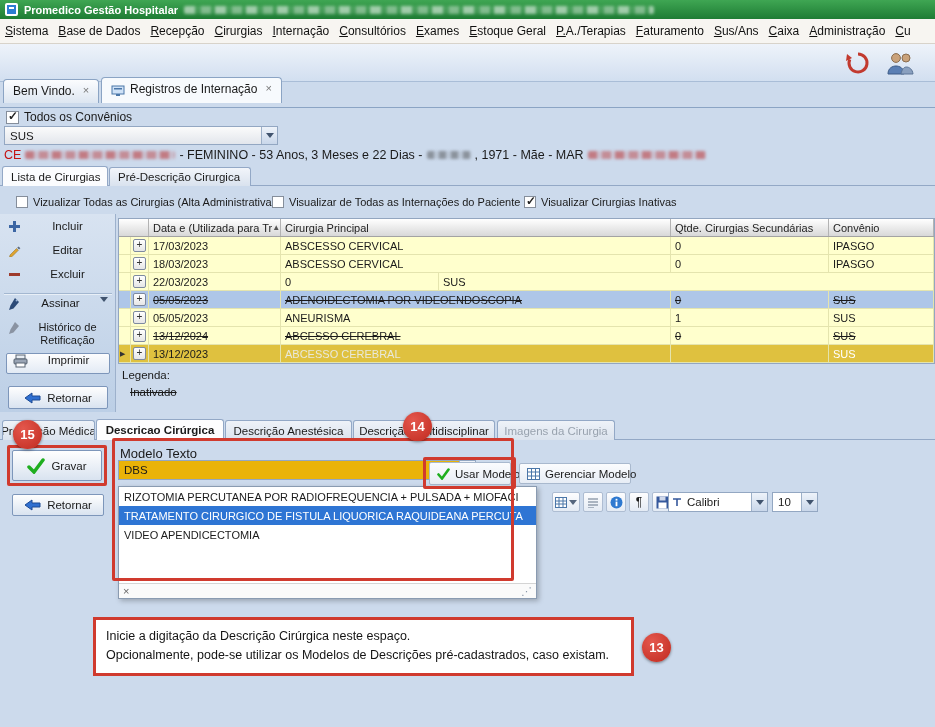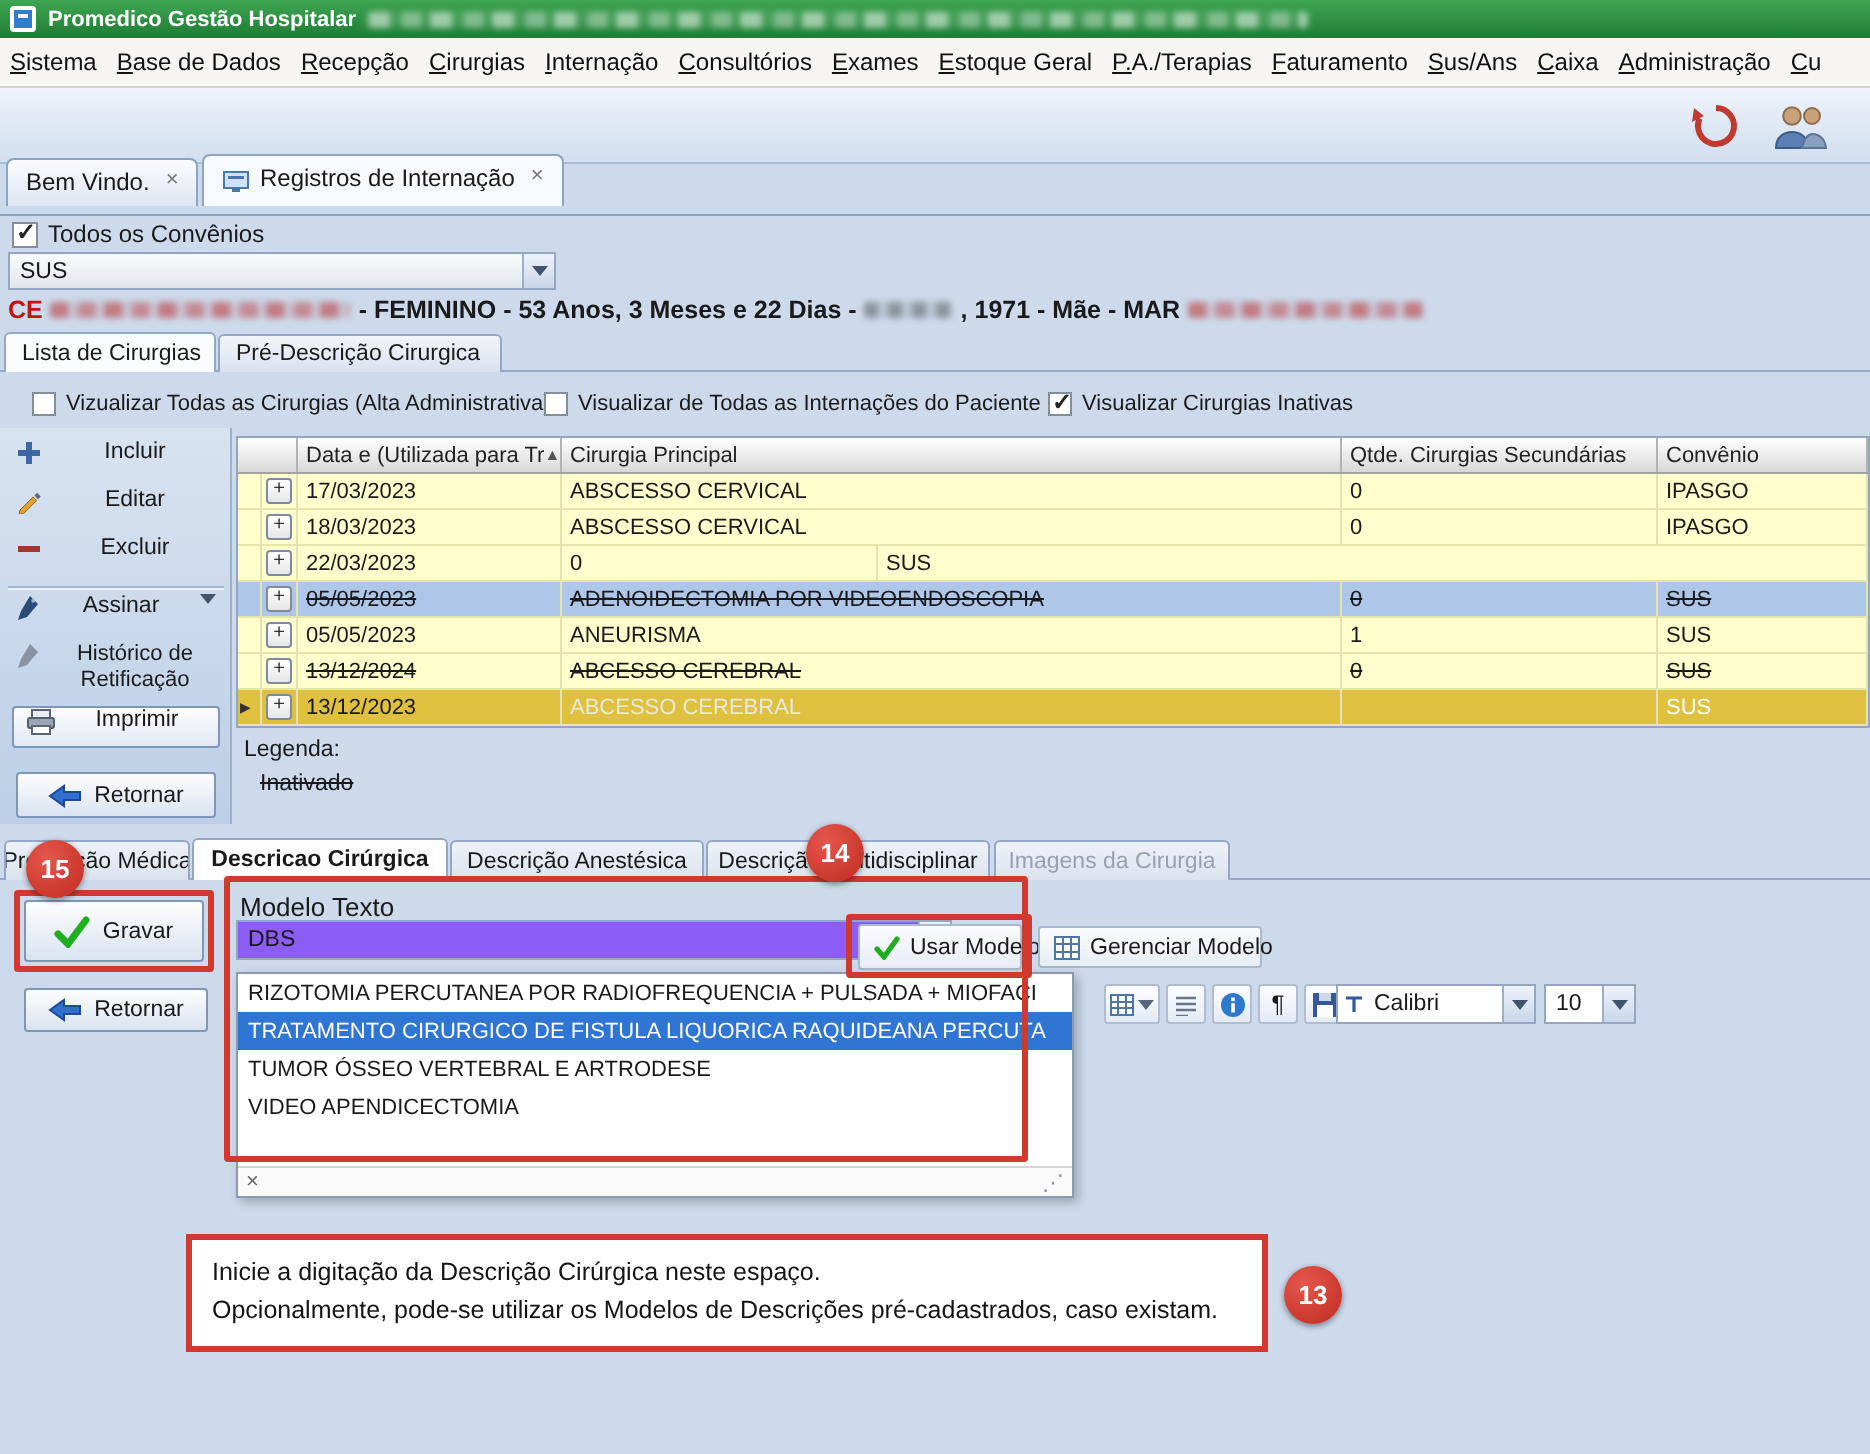--- a/index.html
+++ b/index.html
@@ -26,21 +26,21 @@
 
 .cbx{display:flex;align-items:center;gap:5px;white-space:nowrap}
 .cb{width:13px;height:13px;background:#fff;border:1px solid #858e9b;position:relative;flex:none}
 .cb.checked::after{content:"✓";position:absolute;left:1px;top:-3px;font-size:12px;font-weight:bold;color:#222}
 
 .combo{position:absolute;height:19px;border:1px solid #93a7c2;background:linear-gradient(#fbfbfb,#e2e6ec);display:flex;align-items:center;font-size:11.5px}
 .combo .val{flex:1;padding:0 5px;overflow:hidden;white-space:nowrap}
 .combo .arr{width:16px;height:100%;border-left:1px solid #9db0c8;background:linear-gradient(#eef3fa,#c9d7ea);display:flex;align-items:center;justify-content:center}
 .caret{width:0;height:0;border-left:4px solid transparent;border-right:4px solid transparent;border-top:5px solid #41546e}
 
-.patient{position:absolute;left:4px;top:148px;display:flex;align-items:center;gap:4px;font-weight:bold;font-size:12.5px;white-space:nowrap}
+.patient{position:absolute;left:4px;top:148px;display:flex;align-items:center;gap:4px;font-weight:normal;font-size:12.5px;white-space:nowrap}
 .red-blur{background:repeating-linear-gradient(90deg,rgba(185,45,45,.55) 0 9px,rgba(185,45,45,.15) 9px 14px,rgba(185,45,45,.45) 14px 23px,rgba(185,45,45,.1) 23px 27px)}
 .gray-blur{background:repeating-linear-gradient(90deg,rgba(60,60,60,.45) 0 7px,rgba(60,60,60,.12) 7px 12px)}
 
 .subtabs{position:absolute;left:0;top:166px;width:935px;height:20px}
 .subline{position:absolute;left:0;bottom:0;width:935px;height:1px;background:#93a8c6}
 .stab{position:absolute;bottom:0;height:19px;border:1px solid #93a8c6;border-bottom:none;border-radius:3px 3px 0 0;background:linear-gradient(#f2f5fa,#d9e2ee);display:flex;align-items:center;padding:0 8px;font-size:11.5px;white-space:nowrap}
 .stab.active{background:#fbfcfe;height:20px;z-index:2}
 
 .viewopts{position:absolute;left:0;top:196px;width:935px;height:15px;font-size:11px}
 
@@ -397,21 +397,21 @@
   <div class="raised" style="left:12px;top:494px;width:92px;height:22px">
     <span class="icon">
         <svg width="17" height="12">
           <path d="M8 1v3h8v4H8v3L1 6z" fill="#2f6fd0" stroke="#1c4a94"></path>
         </svg>
       </span>
     <span>Retornar</span>
   </div>
 
   <div class="mlabel">Modelo Texto</div>
-  <div class="combo" style="left:118px;top:460px;width:358px;height:20px;background:#8b5cf6">
+  <div class="combo" style="left:118px;top:460px;width:358px;height:20px;background:#eab308">
     <span class="val">DBS</span>
     <span class="arr">
         <span class="caret"></span>
       </span>
   </div>
   <div class="flatbtn" style="left:429px;top:462px;width:82px;height:23px">
     <span class="icon">
         <svg width="13" height="12">
           <path d="M1.5 6.5l3.5 4 6.5-9" fill="none" stroke="#1fae1f" stroke-width="2.6" stroke-linecap="round"></path>
         </svg>
@@ -424,21 +424,20 @@
           <rect x="0.5" y="0.5" width="12" height="11" fill="#fff" stroke="#4a76a8"></rect>
           <path d="M0 4h13M0 8h13M4.5 0v12M8.5 0v12" stroke="#4a76a8" stroke-width="1"></path>
         </svg>
       </span>
     <span>Gerenciar Modelo</span>
   </div>
 
   <div class="listpanel">
     <div class="litem">RIZOTOMIA PERCUTANEA POR RADIOFREQUENCIA + PULSADA + MIOFACI</div>
     <div class="litem sel">TRATAMENTO CIRURGICO DE FISTULA LIQUORICA RAQUIDEANA PERCUTA</div>
-    <div class="litem">TUMOR ÓSSEO VERTEBRAL E ARTRODESE</div>
     <div class="litem">VIDEO APENDICECTOMIA</div>
     <div class="listfoot">
       <span>×</span>
       <span class="gripchar">⋰</span>
     </div>
   </div>
 
   <div class="etoolbar">
     <span class="ebtn" style="min-width:28px">
         <svg width="12" height="11">

